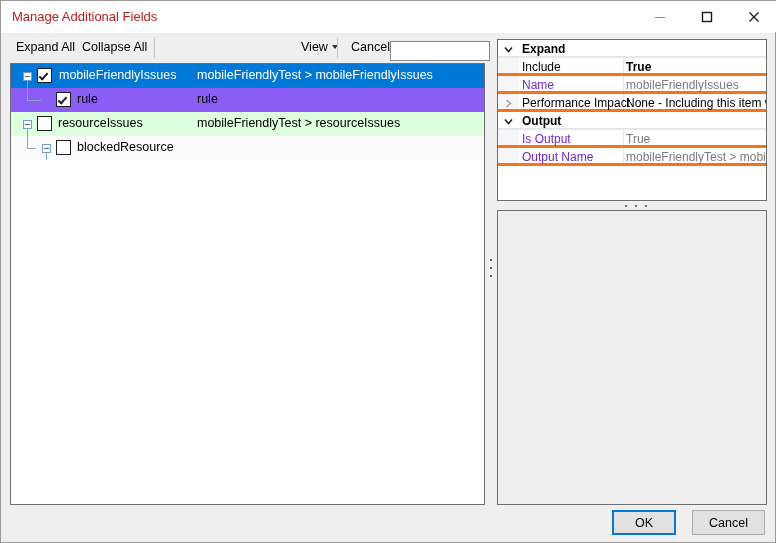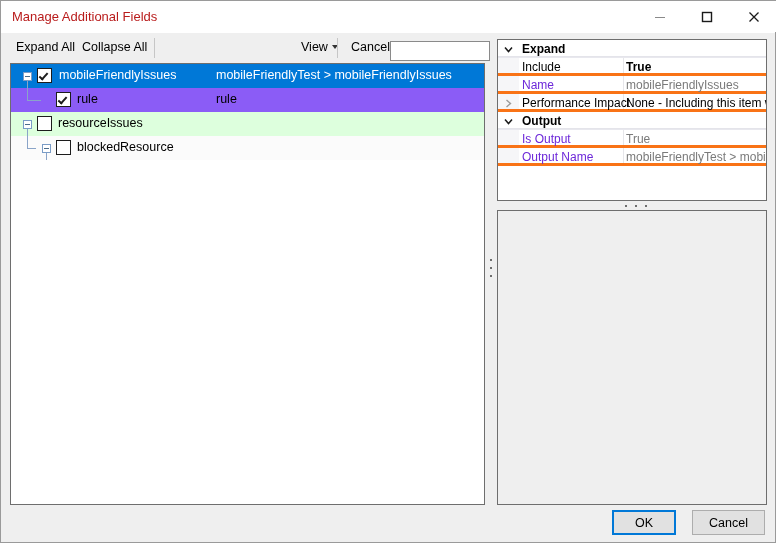--- a/index.html
+++ b/index.html
@@ -131,21 +131,21 @@
   .trow.c-white  { background: #fbfbfb; }
   .tname {
     position: absolute;
     top: 4px;
     font-size: 12.5px;
     color: #000;
     white-space: nowrap;
   }
   .tpath {
     position: absolute;
-    left: 205px; top: 4px;
+    left: 186px; top: 4px;
     font-size: 12.5px;
     color: #000;
     white-space: nowrap;
   }
   .trow.selected .tpath { color: #ffffff; }
   .namehl {
     background: #0078d7;
     color: #ffffff;
     padding: 0 1px;
   }
@@ -378,20 +378,21 @@
           <div class="hline" style="left: 16px; top: 12px; width: 14px;"></div>
           <div class="cbx checked" style="left: 45px;"></div>
           <div class="tname" style="left: 66px;">rule</div>
           <div class="tpath">rule</div>
         </div>
         <div class="trow c-green">
           <div class="vline" style="left: 16px; top: 16px; height: 8px;"></div>
           <div class="exp" style="left: 12px;"></div>
           <div class="cbx" style="left: 26px;"></div>
           <div class="tname" style="left: 47px;">resourceIssues</div>
+          <div class="tpath">mobileFriendlyTest &gt; resourceIssues</div>
         </div>
         <div class="trow c-white">
           <div class="vline" style="left: 16px; top: 0px; height: 12px;"></div>
           <div class="hline" style="left: 16px; top: 12px; width: 9px;"></div>
           <div class="vline" style="left: 35px; top: 16px; height: 8px;"></div>
           <div class="exp" style="left: 31px;"></div>
           <div class="cbx" style="left: 45px;"></div>
           <div class="tname" style="left: 66px;">blockedResource</div>
         </div>
       </div>

